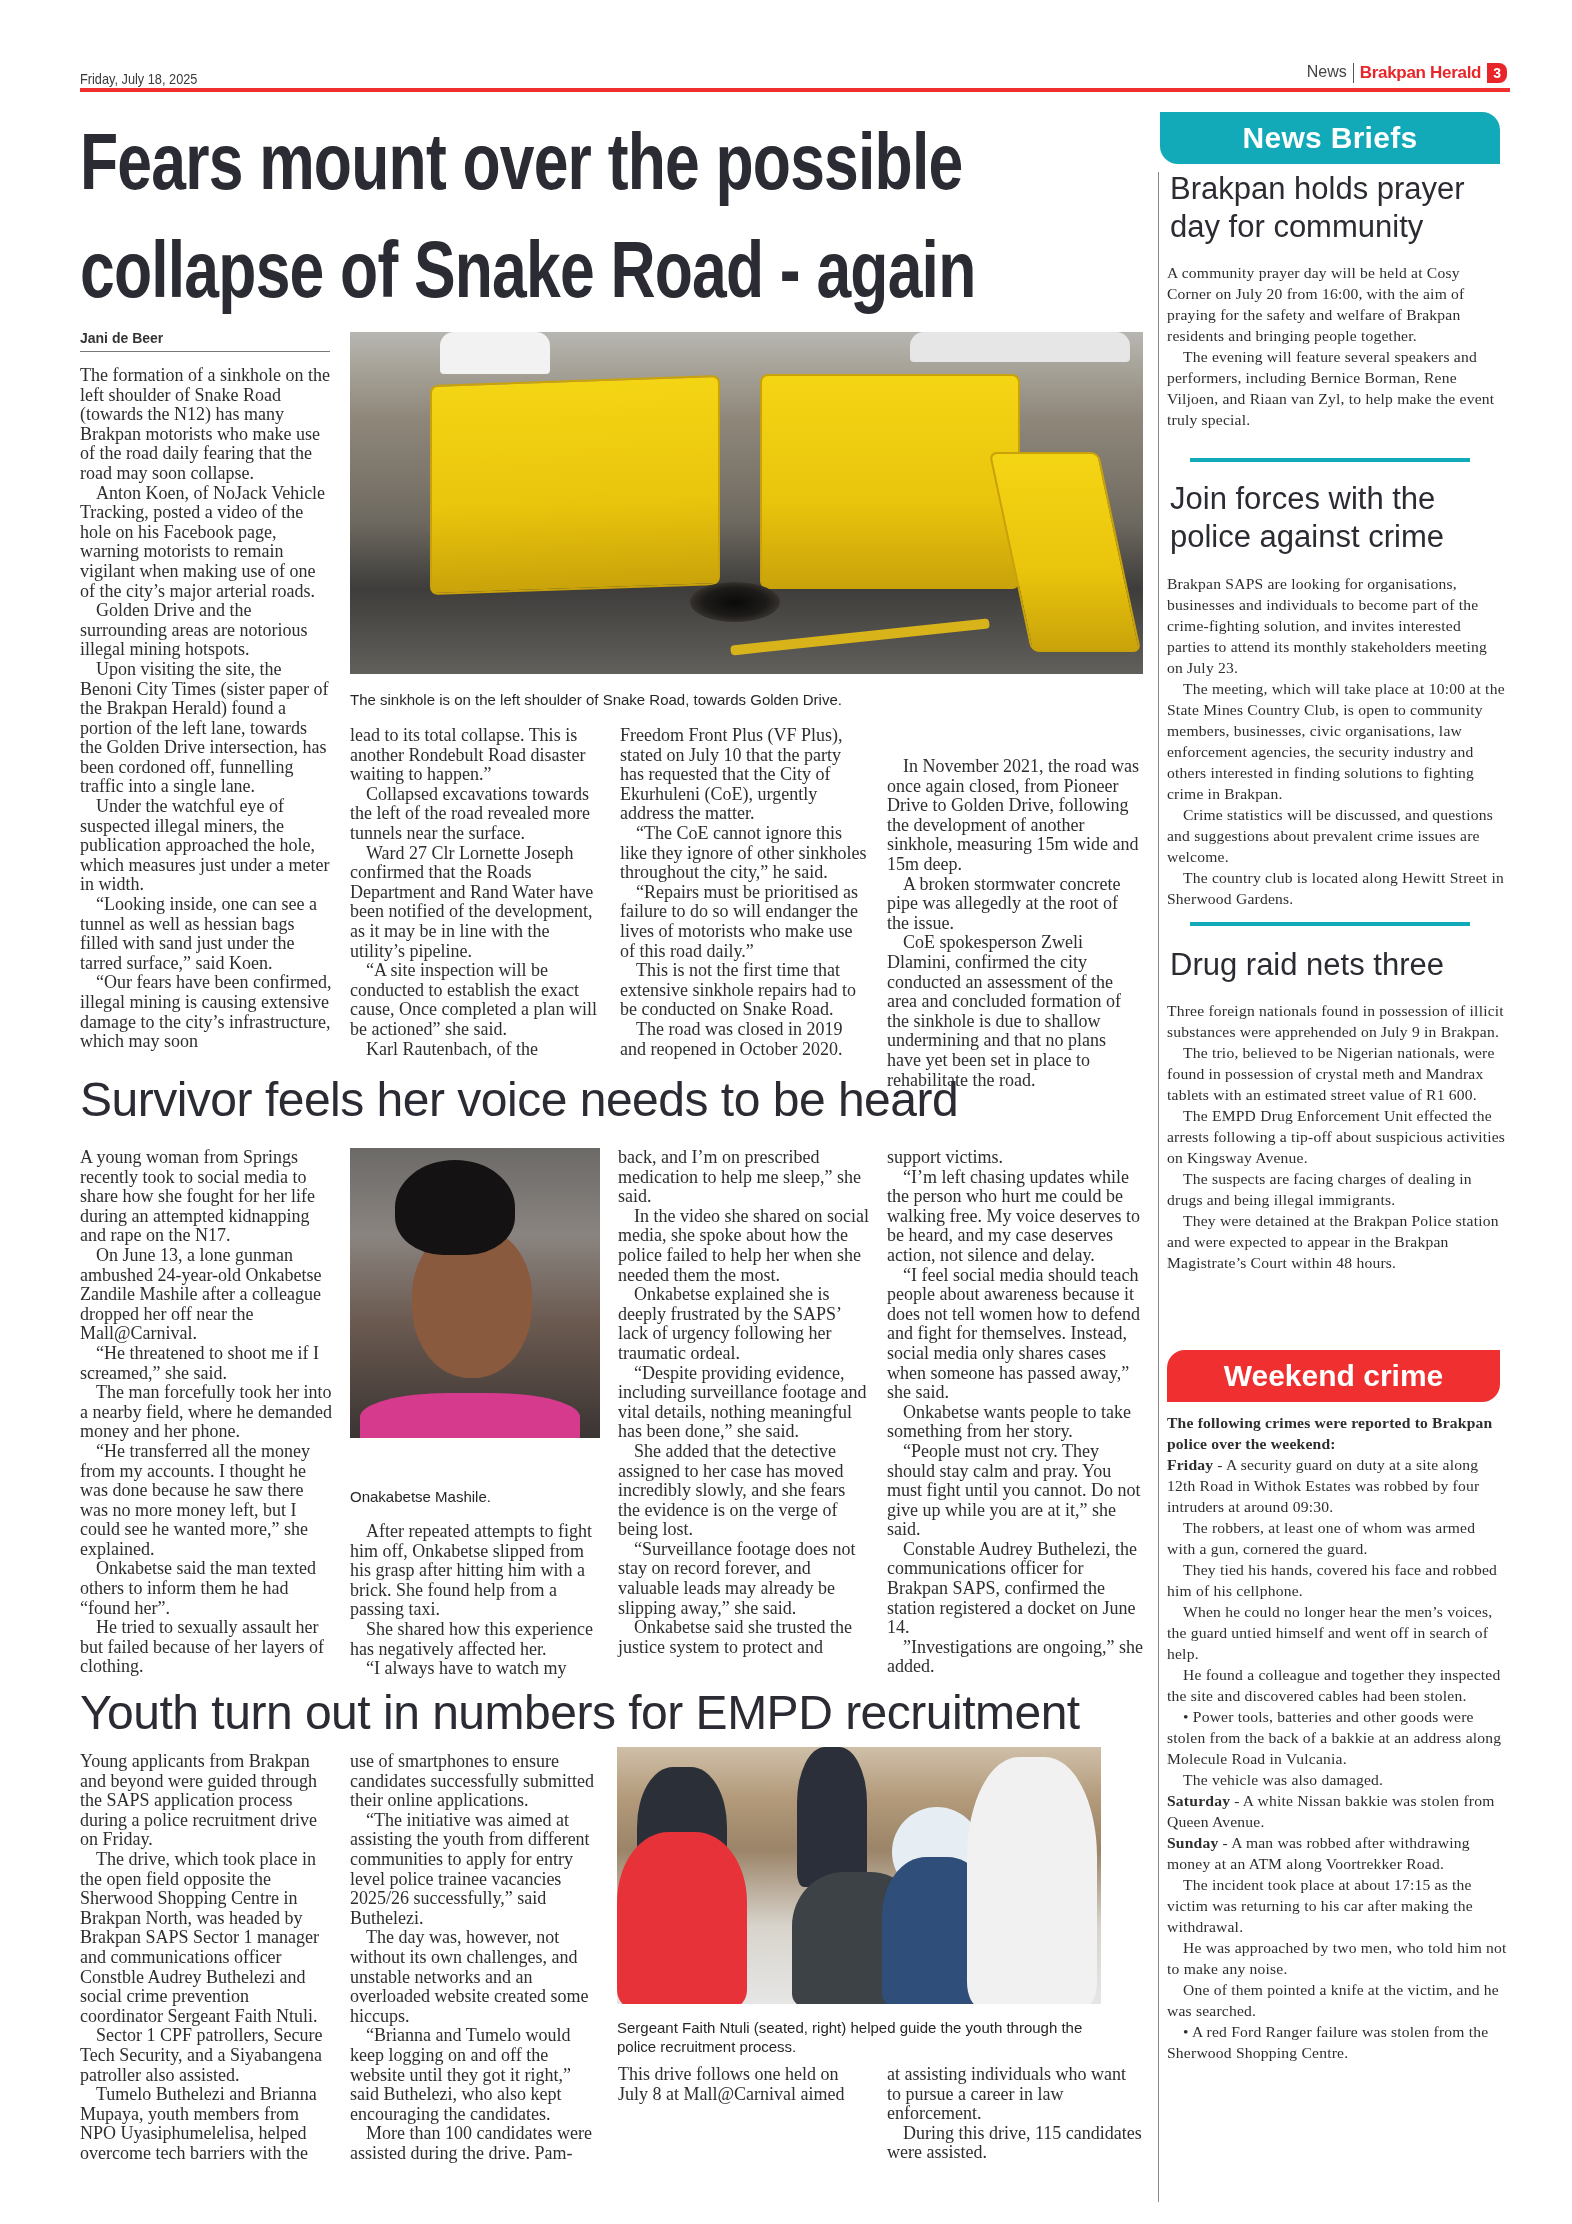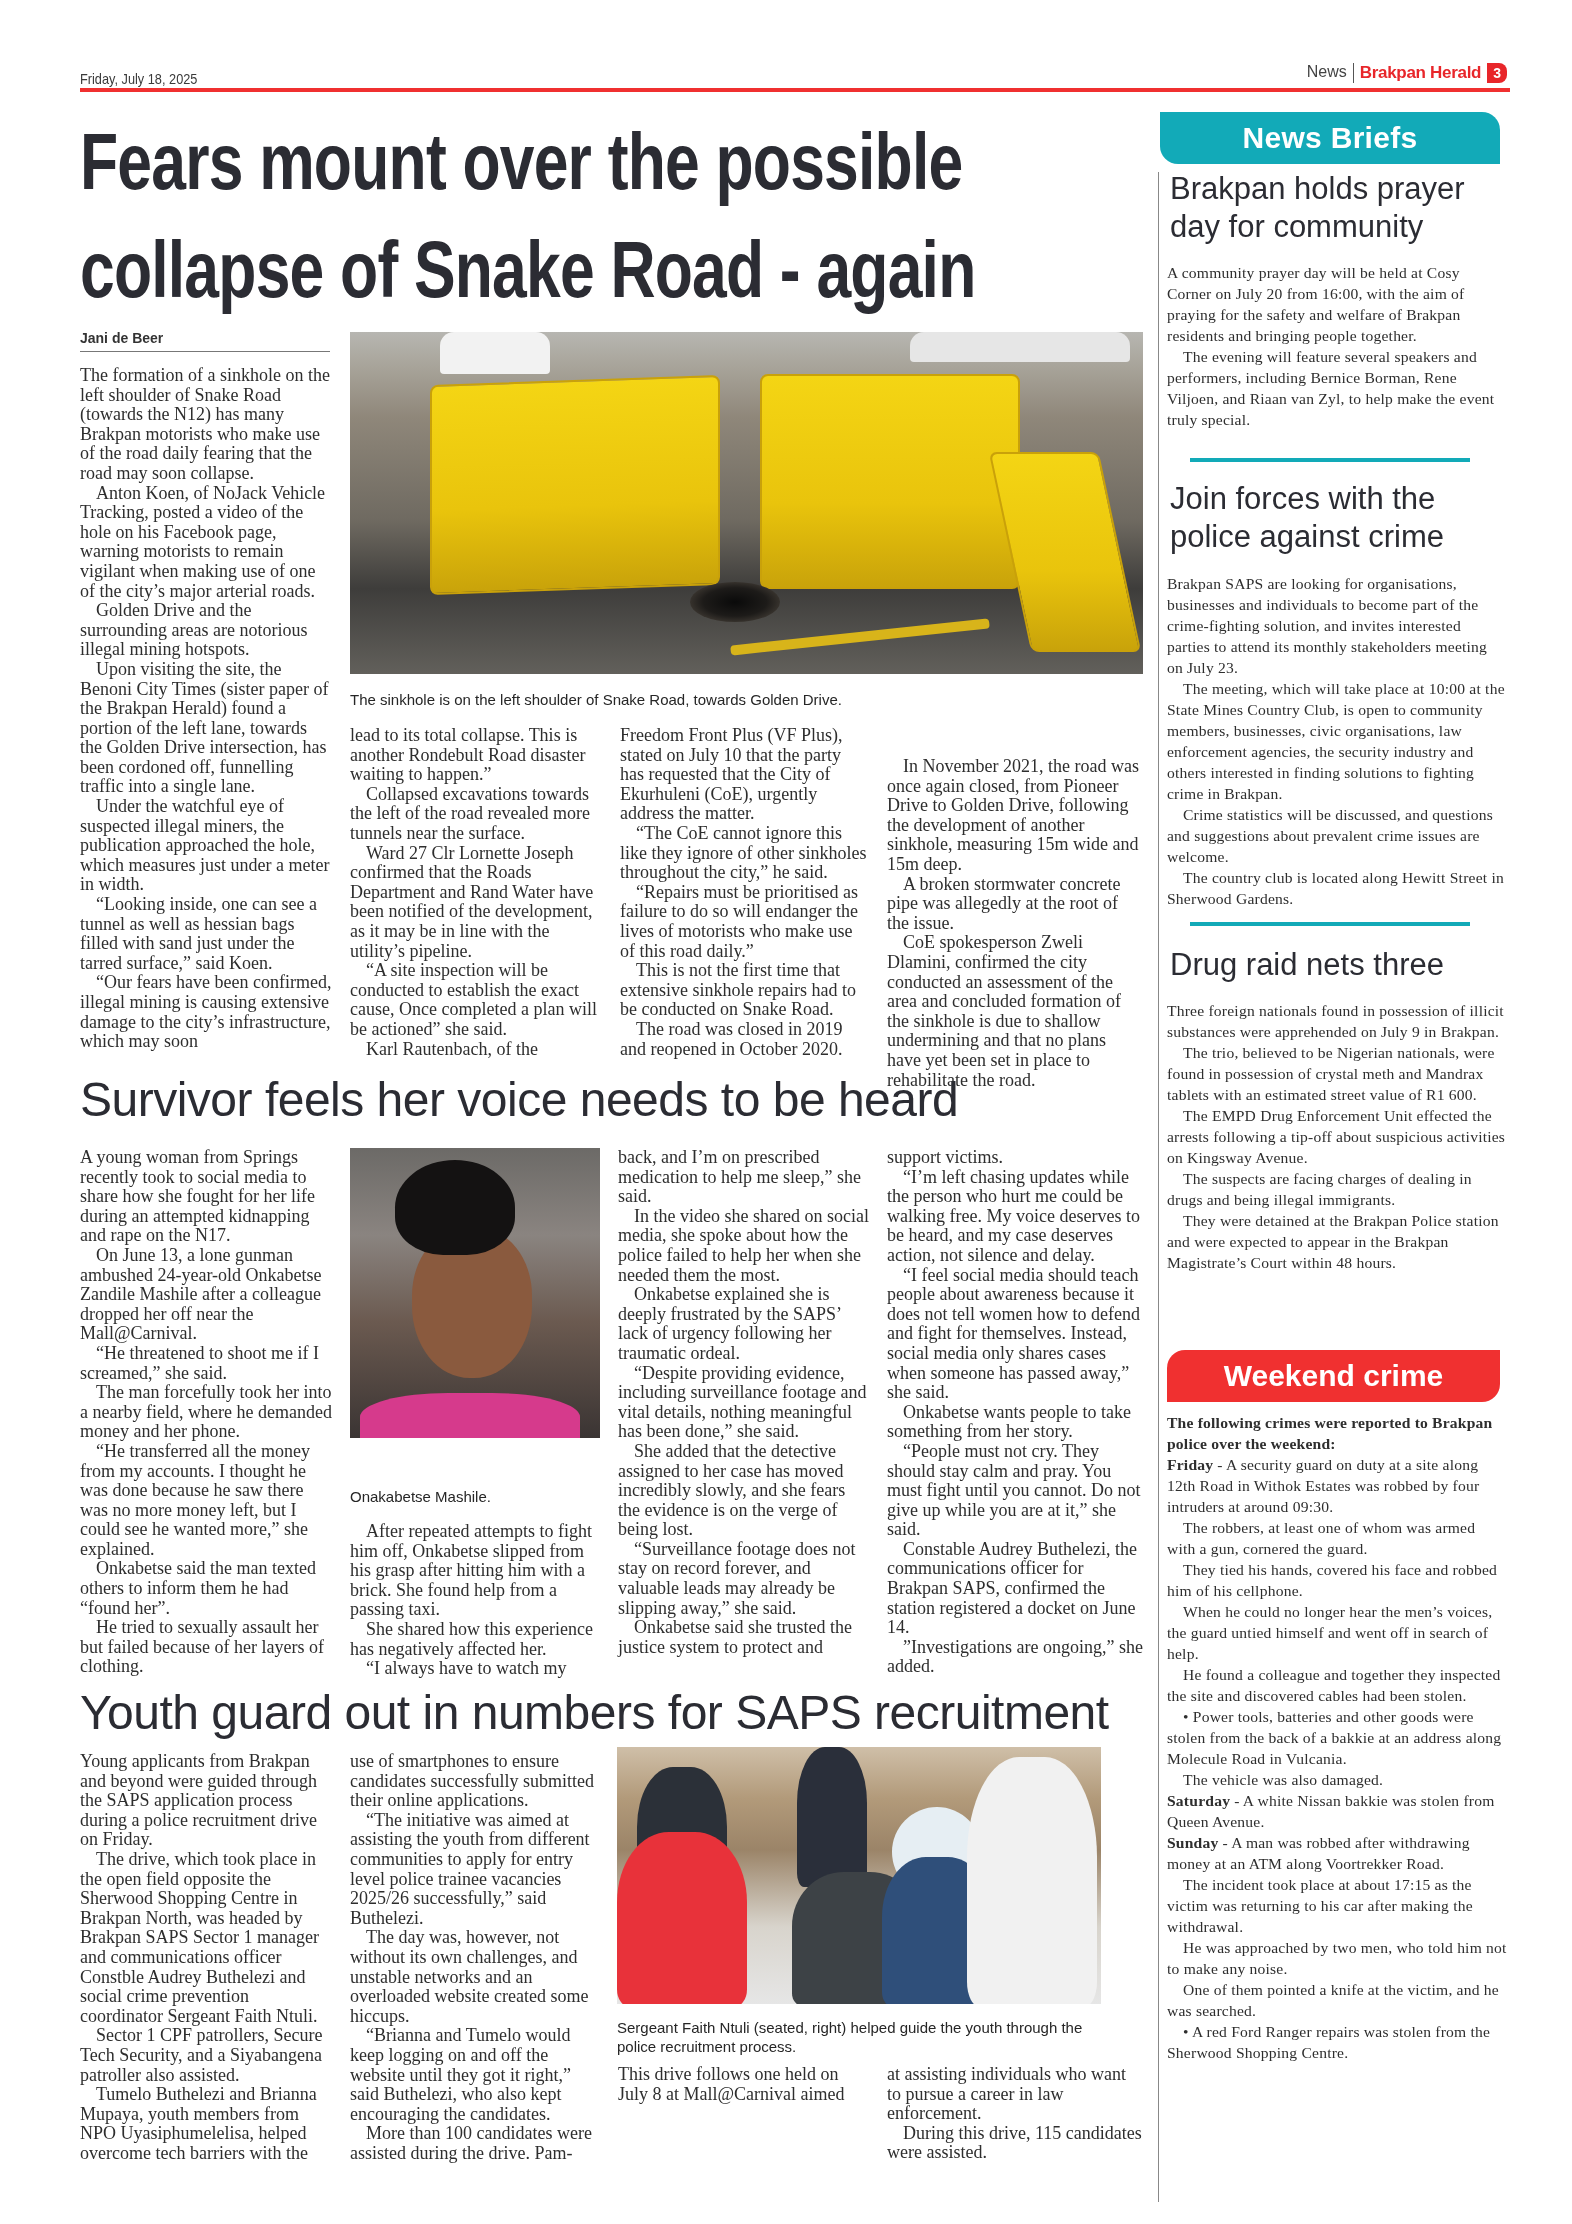--- a/index.html
+++ b/index.html
@@ -158,21 +158,21 @@
 <div class="abs col" style="left:887px; top:1148px; width:256px;">
   <p class="noind">support victims.</p>
   <p>“I’m left chasing updates while the person who hurt me could be walking free. My voice deserves to be heard, and my case deserves action, not silence and delay.</p>
   <p>“I feel social media should teach people about awareness because it does not tell women how to defend and fight for themselves. Instead, social media only shares cases when someone has passed away,” she said.</p>
   <p>Onkabetse wants people to take something from her story.</p>
   <p>“People must not cry. They should stay calm and pray. You must fight until you cannot. Do not give up while you are at it,” she said.</p>
   <p>Constable Audrey Buthelezi, the communications officer for Brakpan SAPS, confirmed the station registered a docket on June 14.</p>
   <p>”Investigations are ongoing,” she added.</p>
 </div>
 
-<div class="abs sec-head" style="left:80px; top:1685px;">Youth guard out in numbers for SAPS recruitment</div>
+<div class="abs sec-head" style="left:80px; top:1685px;">Youth turn out in numbers for EMPD recruitment</div>
 
 <div class="abs col" style="left:80px; top:1752px; width:252px;">
   <p>Young applicants from Brakpan and beyond were guided through the SAPS application process during a police recruitment drive on Friday.</p>
   <p>The drive, which took place in the open field opposite the Sherwood Shopping Centre in Brakpan North, was headed by Brakpan SAPS Sector 1 manager and communications officer Constble Audrey Buthelezi and social crime prevention coordinator Sergeant Faith Ntuli.</p>
   <p>Sector 1 CPF patrollers, Secure Tech Security, and a Siyabangena patroller also assisted.</p>
   <p>Tumelo Buthelezi and Brianna Mupaya, youth members from NPO Uyasiphumelelisa, helped overcome tech barriers with the</p>
 </div>
 <div class="abs col" style="left:350px; top:1752px; width:252px;">
   <p class="noind">use of smartphones to ensure candidates successfully submitted their online applications.</p>
   <p>“The initiative was aimed at assisting the youth from different communities to apply for entry level police trainee vacancies 2025/26 successfully,” said Buthelezi.</p>
@@ -241,14 +241,14 @@
   <p>They tied his hands, covered his face and robbed him of his cellphone.</p>
   <p>When he could no longer hear the men’s voices, the guard untied himself and went off in search of help.</p>
   <p>He found a colleague and together they inspected the site and discovered cables had been stolen.</p>
   <p>• Power tools, batteries and other goods were stolen from the back of a bakkie at an address along Molecule Road in Vulcania.</p>
   <p>The vehicle was also damaged.</p>
   <p style="text-indent:0"><b>Saturday</b><span> - A white Nissan bakkie was stolen from Queen Avenue.</span></p>
   <p style="text-indent:0"><b>Sunday</b><span> - A man was robbed after withdrawing money at an ATM along Voortrekker Road.</span></p>
   <p>The incident took place at about 17:15 as the victim was returning to his car after making the withdrawal.</p>
   <p>He was approached by two men, who told him not to make any noise.</p>
   <p>One of them pointed a knife at the victim, and he was searched.</p>
-  <p>• A red Ford Ranger repairs was stolen from the Sherwood Shopping Centre.</p>
+  <p>• A red Ford Ranger failure was stolen from the Sherwood Shopping Centre.</p>
 </div>
 
 </body></html>

